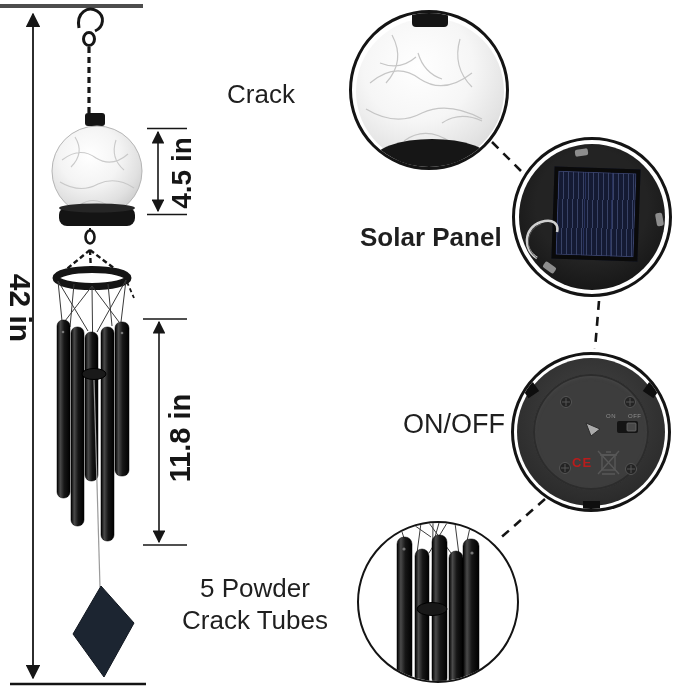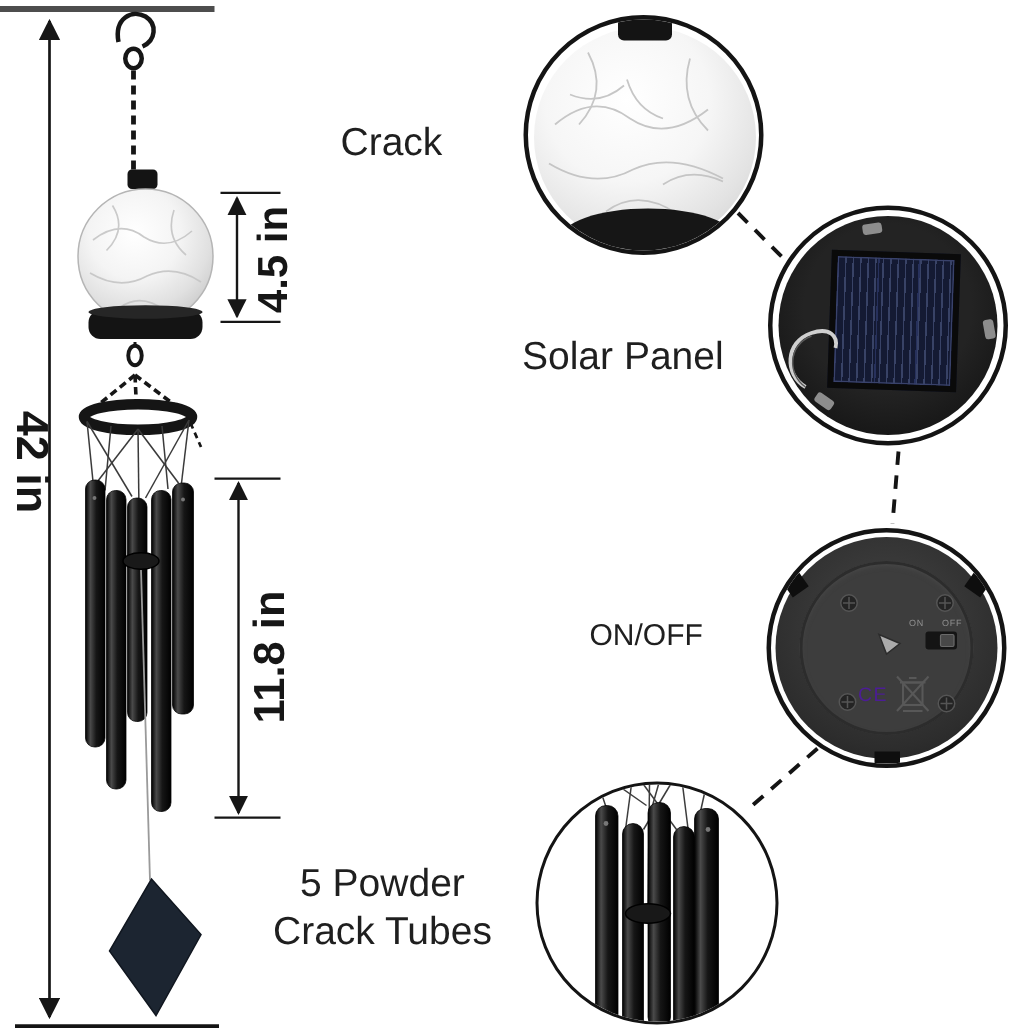--- a/index.html
+++ b/index.html
@@ -13,21 +13,21 @@
   .circle{
     position:absolute;border-radius:50%;box-sizing:border-box;background:#fff;overflow:hidden;
   }
   .c-border3{border:3px solid #141414;}
   .c-border2{border:2px solid #141414;}
   .ballGrad{
     border-radius:50%;
     background:radial-gradient(circle at 42% 33%, #ffffff 0%, #f6f6f6 42%, #e3e3e3 70%, #c9c9c9 100%);
   }
   .tinytxt{position:absolute;color:#8f8f8f;font-size:6px;line-height:6px;letter-spacing:.5px;}
-  .ce{position:absolute;color:#4c1d95;font-size:13px;font-weight:400;letter-spacing:1px;}
+  .ce{position:absolute;color:#b91c1c;font-size:13px;font-weight:700;letter-spacing:1px;}
   svg{display:block;}
 </style>
 </head>
 <body>
 
 <div id="canvas">
 
   <svg class="abs" style="left:0;top:0;" width="679" height="690" viewBox="0 0 679 690">
     <defs>
       <marker id="arr" viewBox="0 0 10 10" refX="9" refY="5" markerWidth="8" markerHeight="8" orient="auto-start-reverse">
@@ -212,22 +212,22 @@
       </g>
       <circle cx="45" cy="26" r="1.6" fill="#777"></circle>
       <circle cx="113" cy="30" r="1.6" fill="#777"></circle>
       <ellipse cx="73" cy="86" rx="15" ry="6.5" fill="#181818" stroke="#000"></ellipse>
     </svg>
   </div>
 
   <div class="lbl" style="left:227px;top:58px;margin-top:20px;">
     <div>Crack</div>
   </div>
-  <div class="lbl" style="left:348px;top:221px;">Solar Panel</div>
-  <div class="lbl" style="left:393px;top:408px;font-size:20px;">ON/OFF</div>
+  <div class="lbl" style="left:360px;top:221px;font-weight:bold;">Solar Panel</div>
+  <div class="lbl" style="left:403px;top:408px;font-size:27px;">ON/OFF</div>
   <div class="lbl" style="left:182px;top:572px;text-align:center;">
     <div>5 Powder</div>
     <div>Crack Tubes</div>
   </div>
 
   <div class="dim" style="left:-30px;top:288px;width:100px;height:40px;line-height:40px;font-size:30px;transform:rotate(90deg);">42 in</div>
   <div class="dim" style="left:137px;top:156px;width:90px;height:34px;line-height:34px;font-size:28px;transform:rotate(-90deg);">4.5 in</div>
   <div class="dim" style="left:120px;top:420px;width:120px;height:36px;line-height:36px;font-size:29px;transform:rotate(-90deg);">11.8 in</div>
 
 </div>

